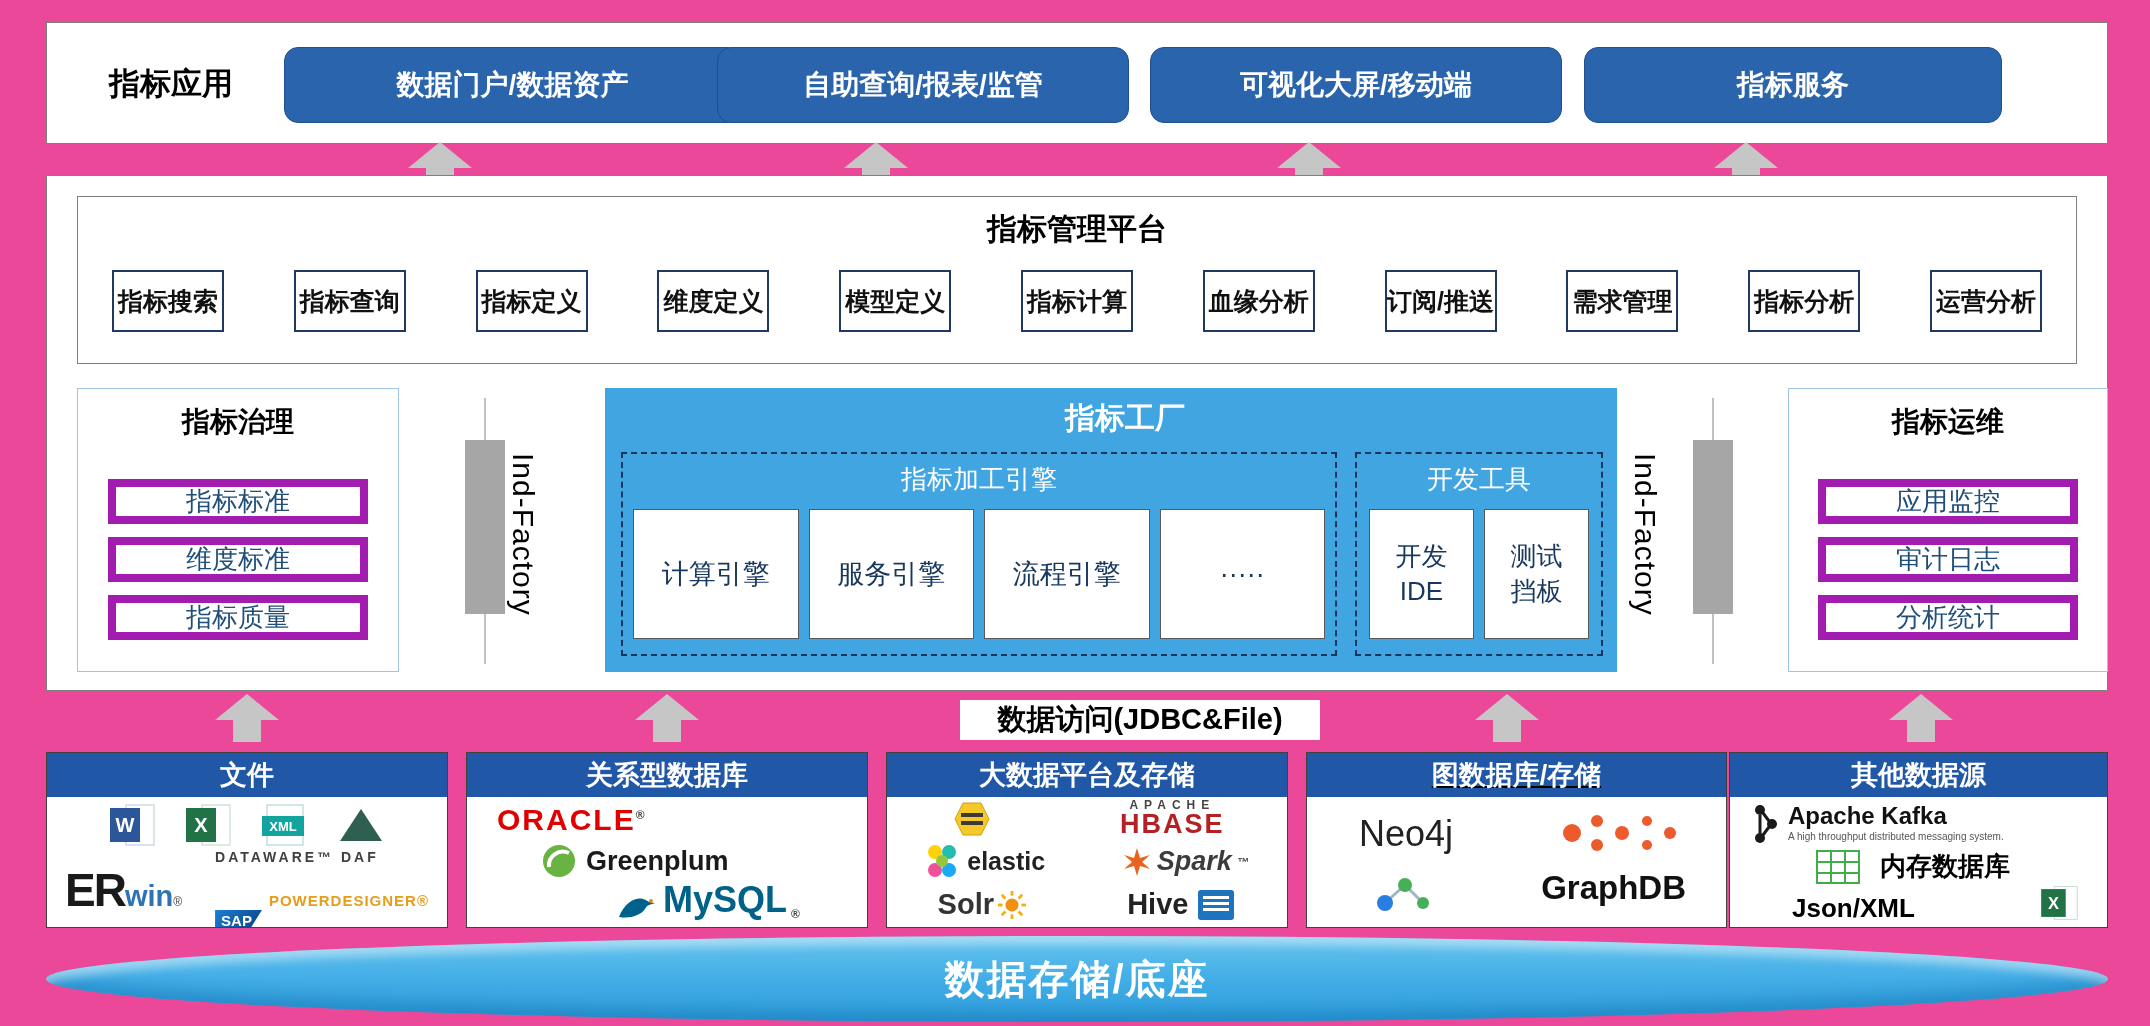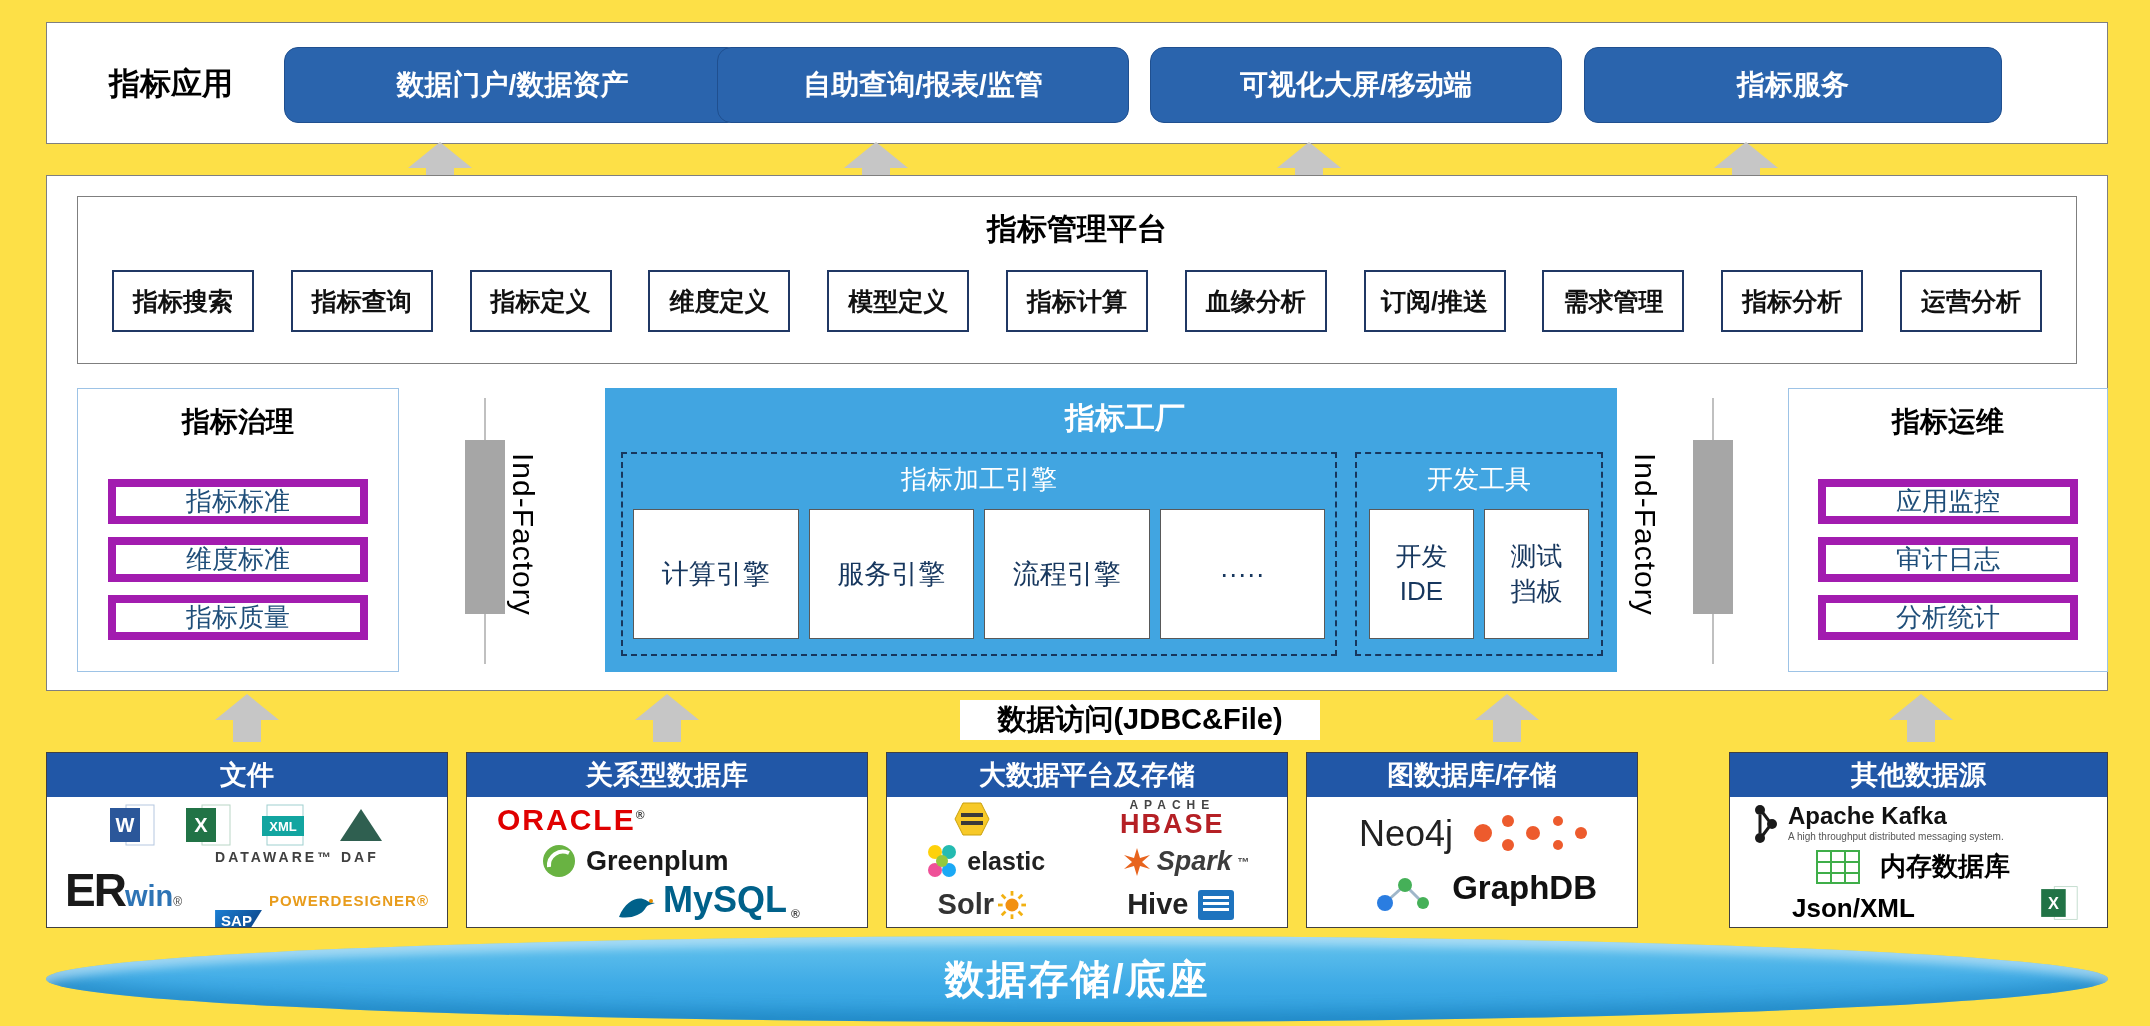--- a/index.html
+++ b/index.html
@@ -1,38 +1,38 @@
 <!DOCTYPE html>
 <html><head>
 <meta charset="utf-8">
 <style>
   * { margin:0; padding:0; box-sizing:border-box; }
   html,body { background:#fff; }
   .page {
     position:relative; width:2150px; height:1026px; overflow:hidden;
-    font-family:"Liberation Sans","DejaVu Sans",sans-serif; background:#fde047; color:#000;
+    font-family:"Liberation Sans","DejaVu Sans",sans-serif; background:#ec4899; color:#000;
   }
   
   .top-band { position:absolute; left:46px; top:22px; width:2062px; height:122px; border:1px solid #7f7f7f; background:#fff; }
   .top-label { position:absolute; left:62px; top:0; height:122px; display:flex; align-items:center; font-size:31px; font-weight:bold; }
   .app-btn {
     position:absolute; top:24px; height:76px; background:#2a64ad; border:1px solid #1f4f8f;
     border-radius:14px; color:#fff; font-size:28px; font-weight:bold;
     display:flex; align-items:center; justify-content:center;
   }
   
   .arrow-up { position:absolute; width:64px; }
   .arrow-head { width:0; height:0; margin:0 auto; border-left:32px solid transparent; border-right:32px solid transparent; border-bottom:26px solid #c6c6c6; }
   .arrow-stem { width:28px; height:22px; background:#c6c6c6; margin:0 auto; }
   
   .mid-band { position:absolute; left:46px; top:175px; width:2062px; height:516px; border:1px solid #7f7f7f; background:#fff; }
   .mgmt-box { position:absolute; left:77px; top:196px; width:2000px; height:168px; border:1px solid #7f7f7f; background:#fff; }
   .mgmt-title { text-align:center; font-size:30px; font-weight:bold; margin-top:12px; }
   .mgmt-row { display:flex; justify-content:space-between; padding:0 34px; margin-top:20px; }
-  .mgmt-item { width:142px; height:62px; border:2px solid #203864; display:flex; align-items:center; justify-content:center; font-size:25px; font-weight:600; color:#111; background:#fff; }
+  .mgmt-item { width:112px; height:62px; border:2px solid #203864; display:flex; align-items:center; justify-content:center; font-size:25px; font-weight:600; color:#111; background:#fff; }
   .side-panel { position:absolute; width:322px; height:284px; border:1px solid #9dc3e6; background:#fff; }
   .panel-title { text-align:center; font-size:28px; font-weight:bold; margin-top:14px; }
   .panel-items { display:flex; flex-direction:column; align-items:center; gap:13px; margin-top:38px; }
   .panel-item { width:260px; height:45px; border:8px solid #a21caf; color:#1f4e79; font-size:26px; display:flex; align-items:center; justify-content:center; background:#fff; }
   .v-line { position:absolute; width:2px; background:#c0c0c0; }
   .v-bar { position:absolute; width:40px; background:#a6a6a6; }
   .ind-label { position:absolute; writing-mode:vertical-rl; font-size:30px; font-weight:500; letter-spacing:1px; color:#000; display:flex; align-items:center; justify-content:center; }
   .factory { position:absolute; left:605px; top:388px; width:1012px; height:284px; background:#41a5e1; }
   .factory-title { text-align:center; color:#fff; font-size:30px; font-weight:bold; margin-top:10px;padding-left:28px; }
   .dash-group { position:absolute; top:64px; height:204px; border:2px dashed #17375e; }
@@ -329,21 +329,21 @@
             <rect x="2" y="2" width="36" height="30" rx="3" fill="#1e73be"></rect>
             <rect x="7" y="8" width="26" height="3" fill="#fff"></rect>
               <rect x="7" y="14" width="26" height="3" fill="#fff"></rect>
               <rect x="7" y="20" width="26" height="3" fill="#fff"></rect>
           </svg>
         </div>
       </div>
     </div>
   </div>
 
-  <div class="src-box" style="left:1306px;width:332px;">
+  <div class="src-box" style="left:1306px;width:421px;text-decoration:underline;">
     <div class="src-header">图数据库/存储</div>
     <div class="src-body">
       <div class="neo4j">Neo4j</div>
       <svg class="graph-dots" width="130" height="48" viewBox="0 0 130 48">
         <circle cx="20" cy="24" r="9" fill="#ed5b2d"></circle>
           <circle cx="45" cy="12" r="6" fill="#ed5b2d"></circle>
         <circle cx="45" cy="36" r="6" fill="#ed5b2d"></circle>
           <circle cx="70" cy="24" r="7" fill="#ed5b2d"></circle>
         <circle cx="95" cy="12" r="5" fill="#ed5b2d"></circle>
           <circle cx="95" cy="36" r="5" fill="#ed5b2d"></circle>

